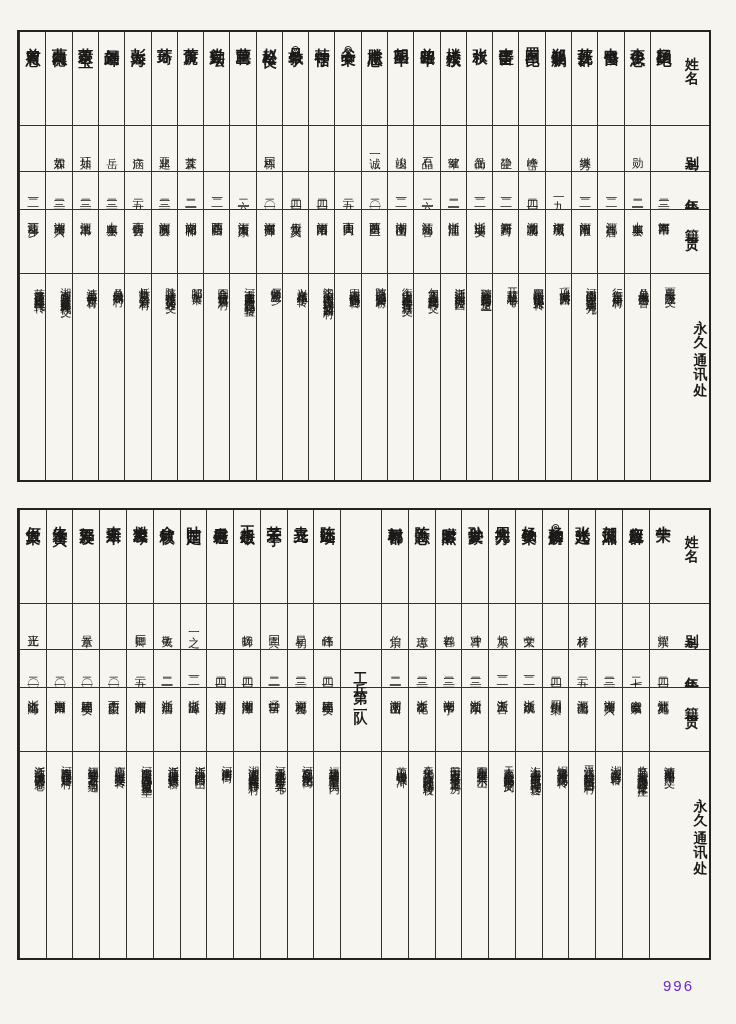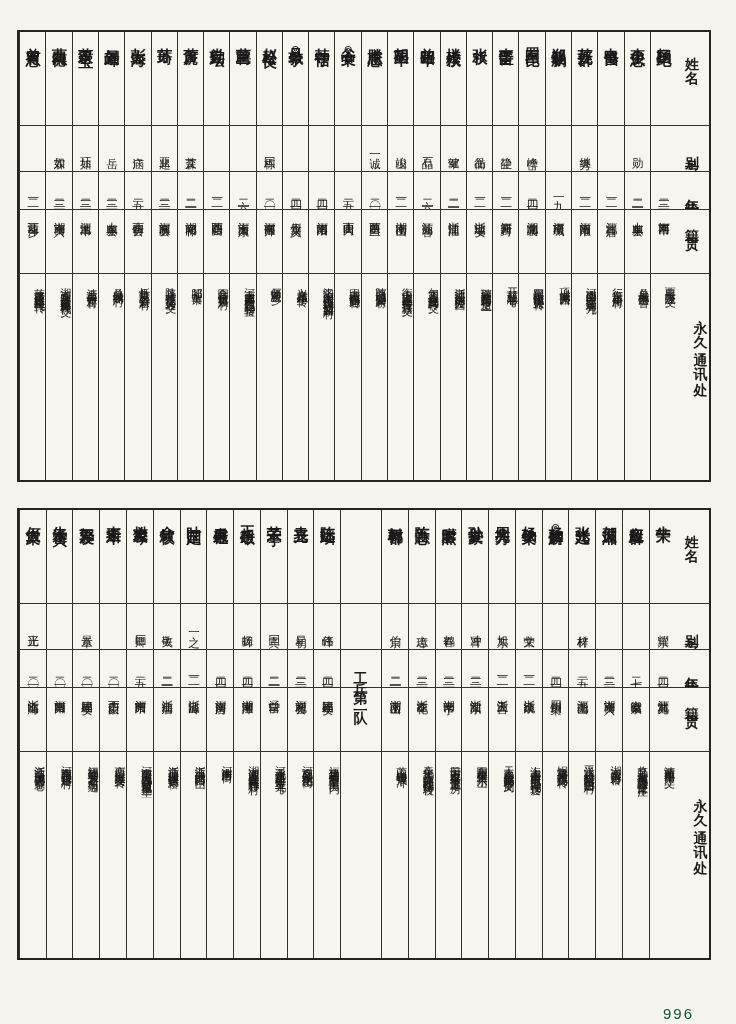--- a/index.html
+++ b/index.html
@@ -105,24 +105,24 @@
     text-orientation:upright;
     font-weight:bold;
     font-size:14px;
     letter-spacing:10px;
     white-space:nowrap;
   }
   .unit-col .cell{ border-bottom:1px solid #35312b; }
   .unit-col .cell-address{ border-bottom:none; }
   .page-number{
     position:absolute;
-    right:42px; bottom:2px;
+    right:42px; bottom:30px;
     font-size:15px;
     letter-spacing:2px;
-    color:#14532d;
+    color:#6d28d9;
   }
 </style>
 </head>
 <body>
 
 <div class="scan-frame">
   <div class="roster-table" id="table-0">
       <div class="col header-col">
         <div class="cell cell-name">姓名</div>
         <div class="cell cell-alias">别号</div>

